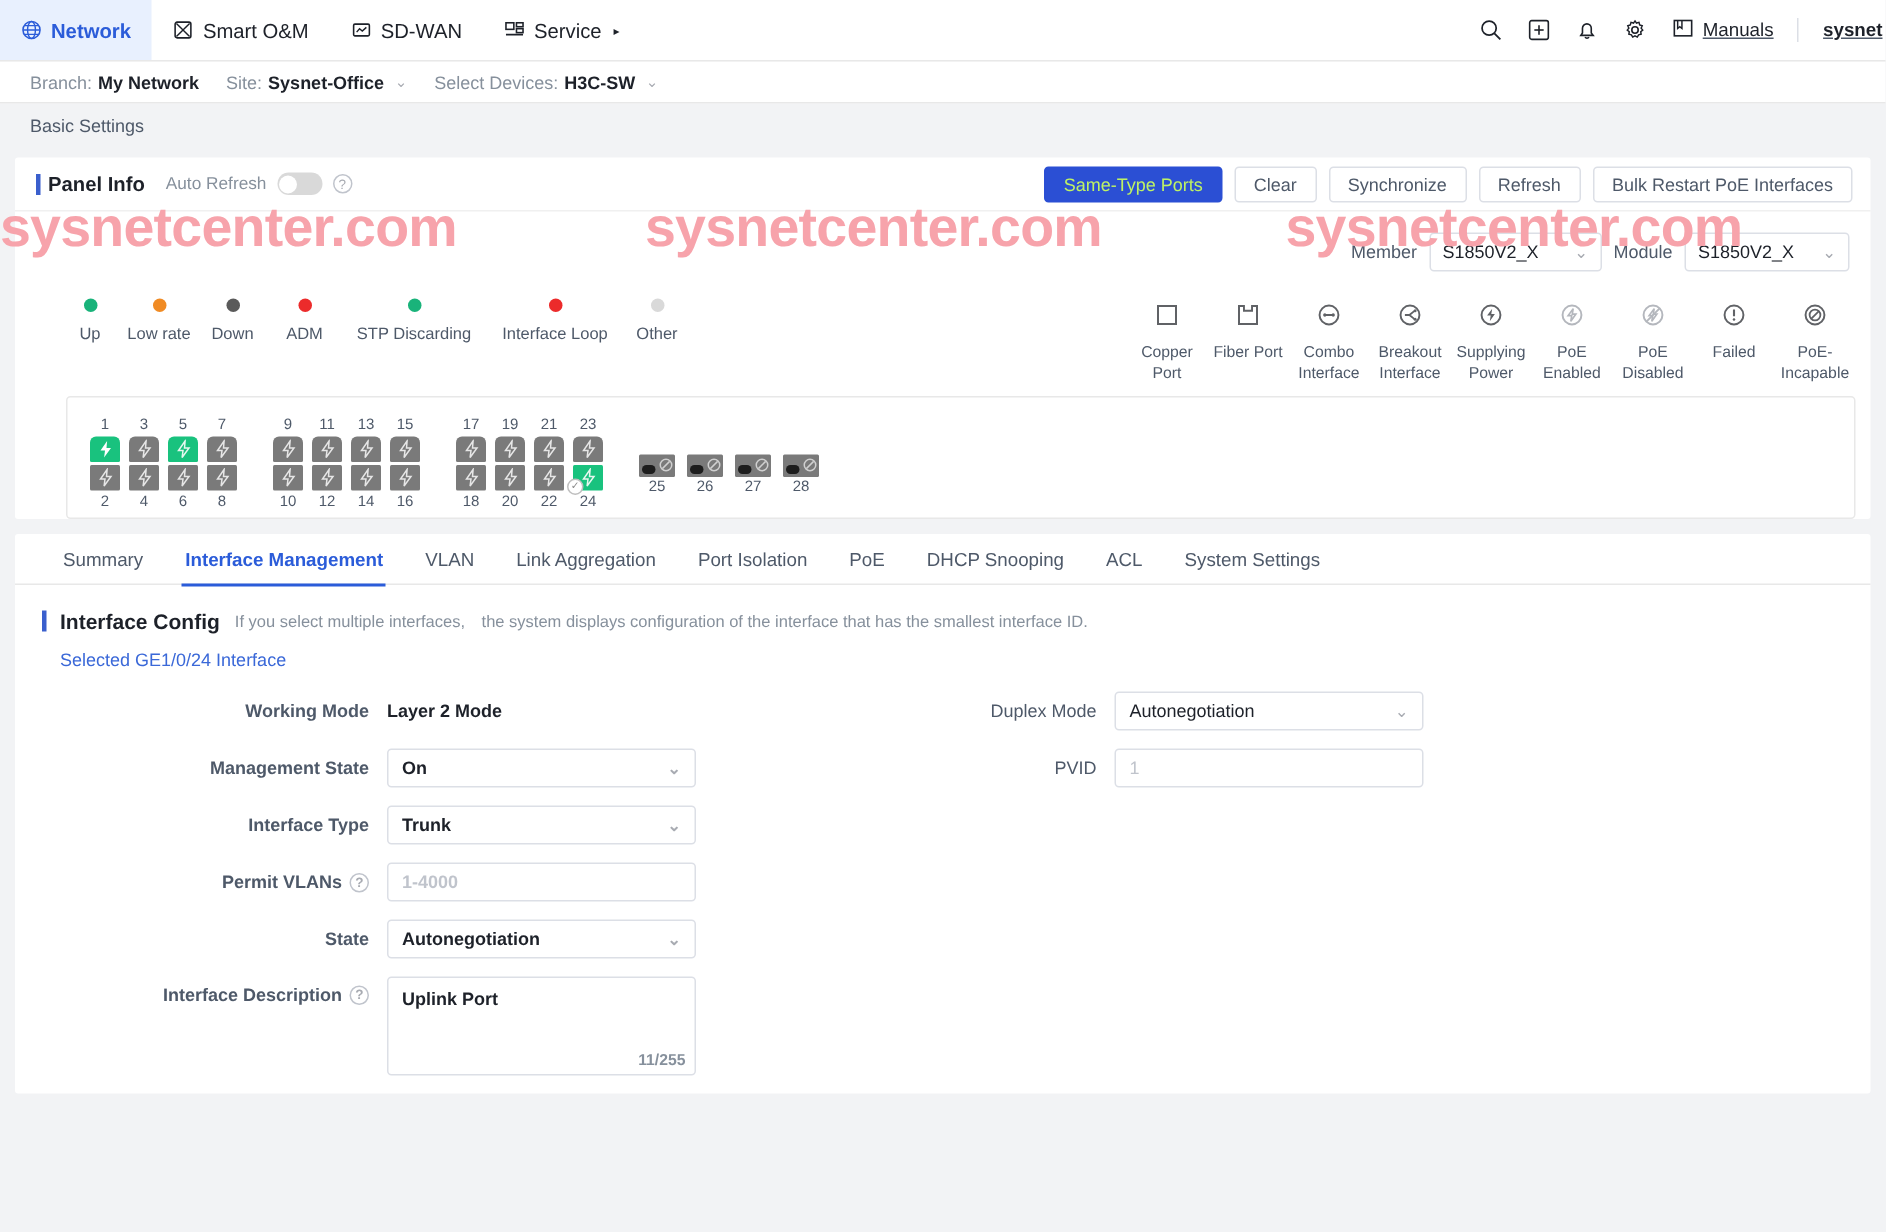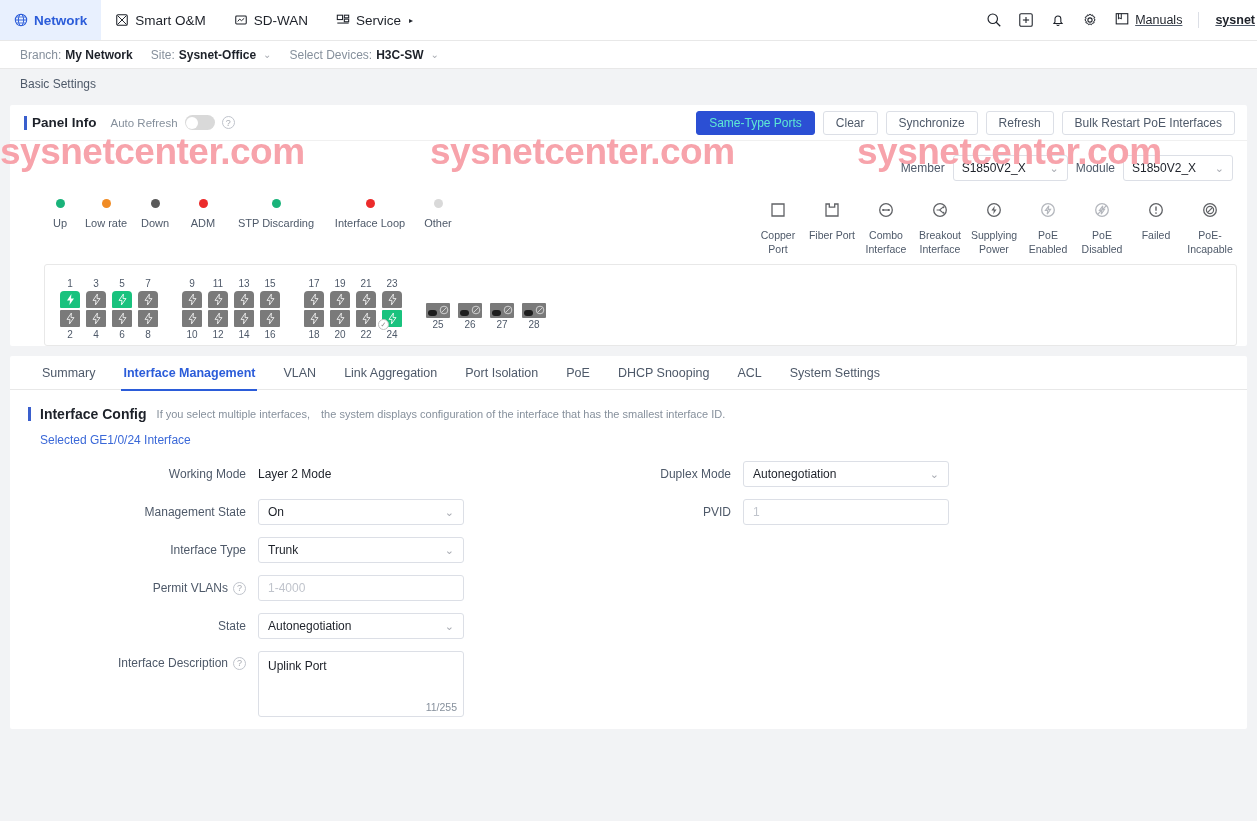--- a/index.html
+++ b/index.html
@@ -79,21 +79,21 @@
     width:13px; height:13px; border:1px solid #c0c4cc; border-radius:50%;
     font-size:9px; color:#a8abb2; display:flex; align-items:center;
     justify-content:center; cursor:pointer; flex:none;
   }
   .head-btns{ margin-left:auto; display:flex; align-items:center; gap:8px; }
   .btn{
     height:24px; padding:0 12px; border:1px solid #dcdfe6; background:#fff;
     border-radius:3px; font-size:12px; color:#4e5969; cursor:pointer;
     display:flex; align-items:center; font-family:inherit;
   }
-  .btn.primary{ background:#2b4fd4; border-color:#2b4fd4; color:#5eead4; }
+  .btn.primary{ background:#2b4fd4; border-color:#2b4fd4; color:#bef264; }
 
   
   .memrow{
     display:flex; justify-content:flex-end; align-items:center;
     gap:8px; padding:14px 14px 0 0; font-size:12px; color:#4e5969;
   }
   .sel{
     height:26px; border:1px solid #dcdfe6; border-radius:3px; background:#fff;
     display:flex; align-items:center; padding:0 8px; font-size:12px;
     color:#1d2129; justify-content:space-between; cursor:pointer;
@@ -163,21 +163,21 @@
   
   .cfg{ padding:16px 0 0 18px; }
   .cfg-head{ display:flex; align-items:center; position:relative; padding-left:12px; }
   .cfg-head .tbar2{ position:absolute; left:0; top:50%; transform:translateY(-50%);
                     width:3px; height:14px; background:#3a5fcd; }
   .cfg-title{ font-size:14px; font-weight:bold; color:#1d2129; }
   .cfg-hint{ font-size:11px; color:#86909c; margin-left:10px; }
   .sel-link{ font-size:12px; color:#3a68d8; margin:11px 0 0 12px; cursor:pointer; }
 
   .form{ display:flex; margin-top:14px; }
-  .fcolL{ width:620px; }
+  .fcolL{ width:620px;font-weight:bold; }
   .fcolR{ width:460px; }
   .frow{ display:flex; align-items:center; margin-bottom:12px; min-height:26px; }
   .flabel{
     width:230px; text-align:right; padding-right:12px;
     font-size:12px; color:#4e5969; display:flex; align-items:center;
     justify-content:flex-end; gap:5px;
   }
   .flabel.r{ width:95px; }
   .fval{ font-size:12px; color:#1d2129; }
   .inp{

